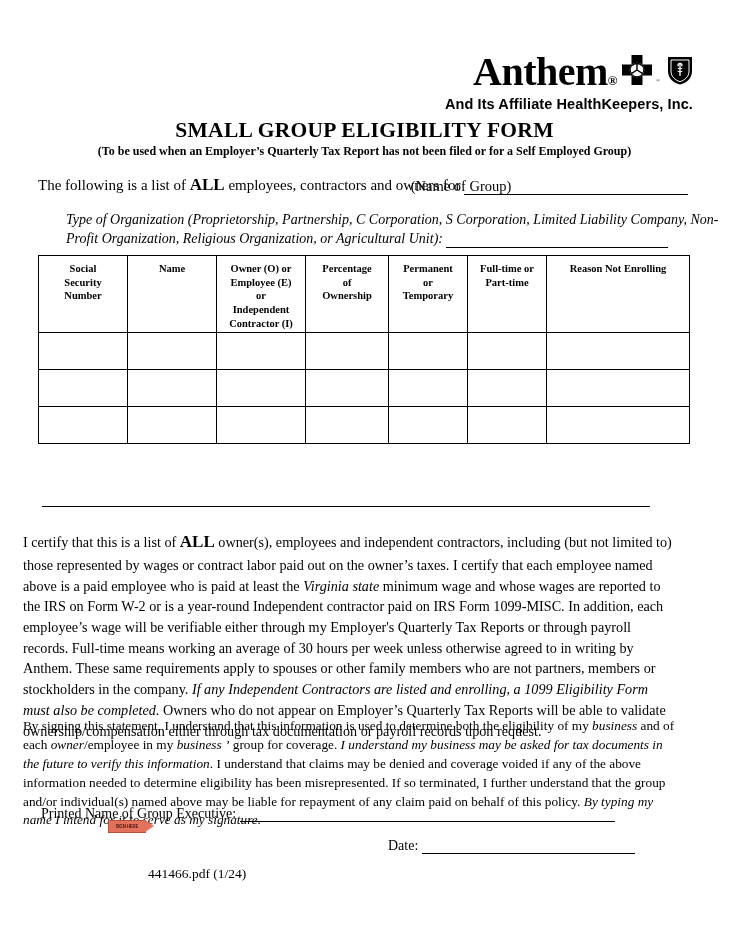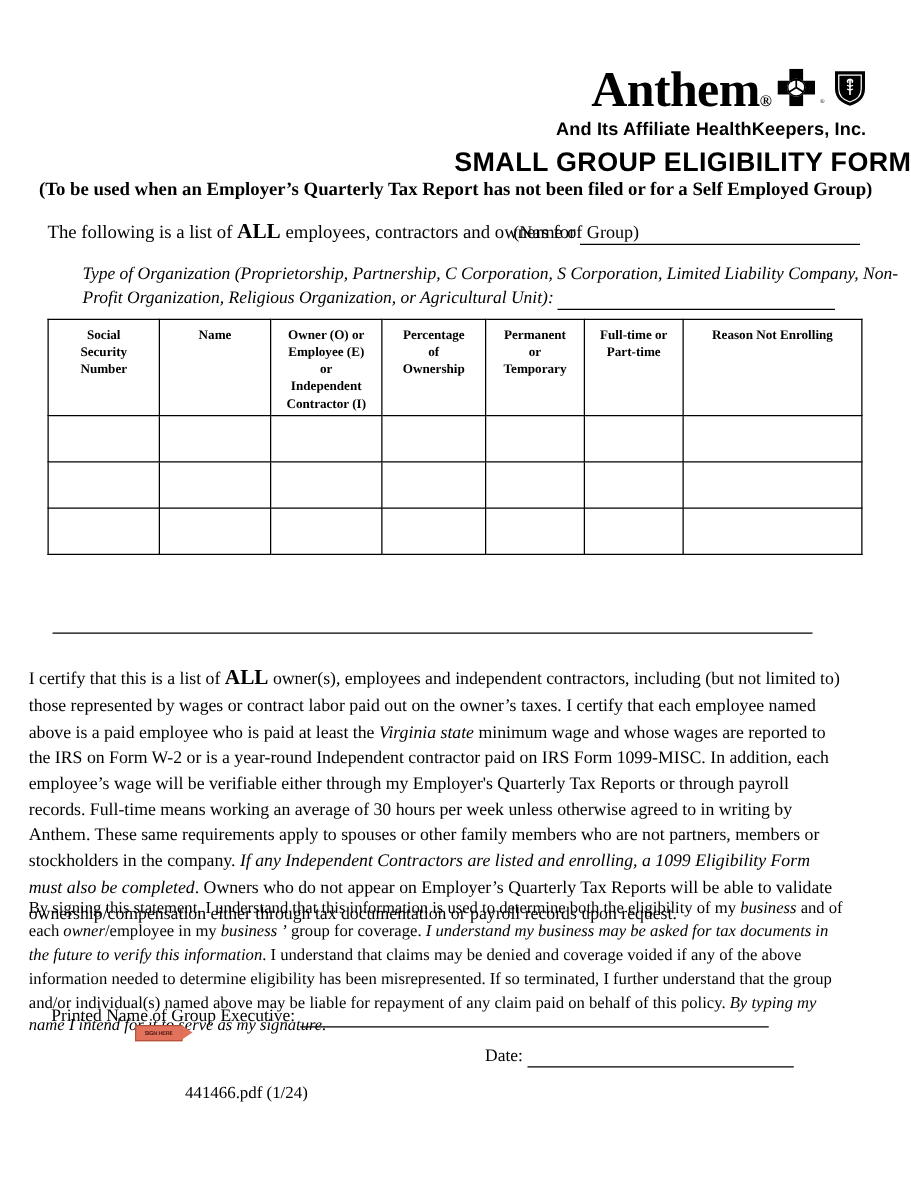--- a/index.html
+++ b/index.html
@@ -60,33 +60,33 @@
     letter-spacing: 0.1px;
     color: #000;
     text-align: right;
   }
 
   
   .form-title {
     position: absolute;
     left: 0; right: 0;
     top: 118px;
-    text-align: right;
-    font-family: Liberation Sans, sans-serif;
+    text-align: center;
+    font-family: Liberation Serif, serif;
     font-size: 21.5px;
     font-weight: 700;
     letter-spacing: 0.3px;
   }
   .form-subtitle {
     position: absolute;
     left: 0; right: 0;
     top: 144px;
     text-align: center;
     font-family: "Liberation Serif", "DejaVu Serif", serif;
-    font-size: 15px;
+    font-size: 12px;
     font-weight: 700;
   }
 
   
   .intro {
     position: absolute;
     left: 38px;
     top: 174px;
     width: 656px;
     font-size: 15px;

